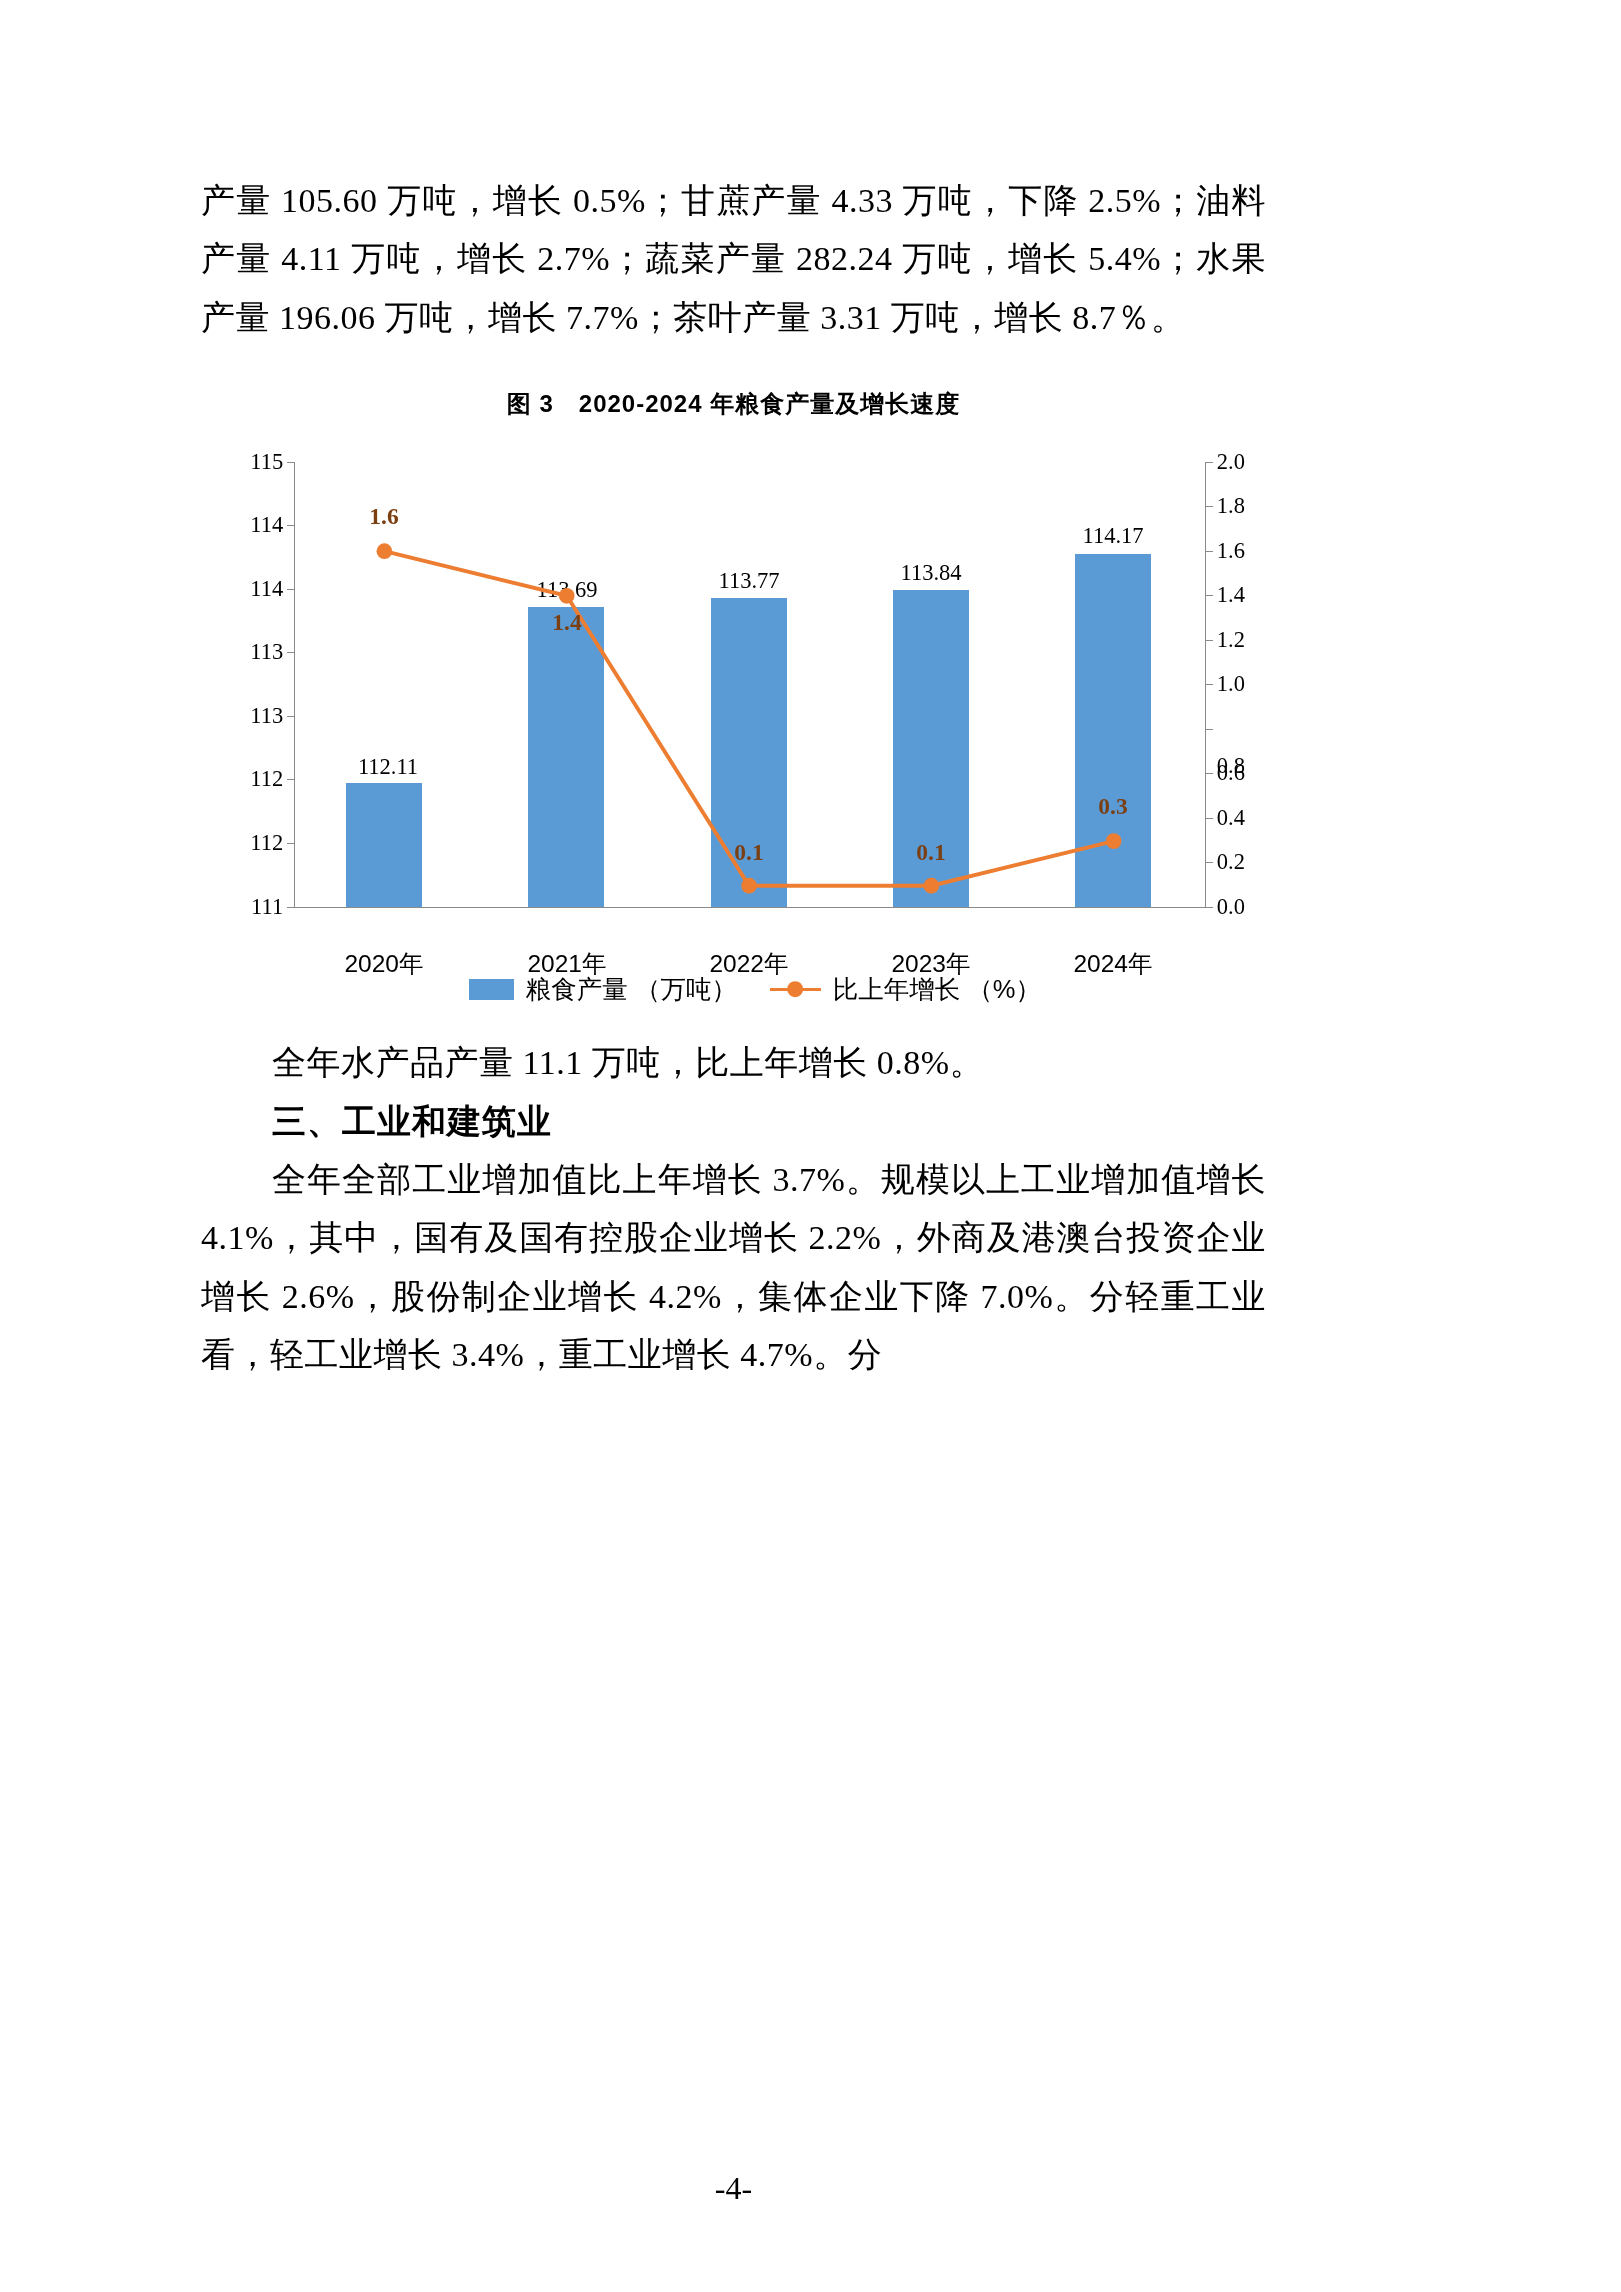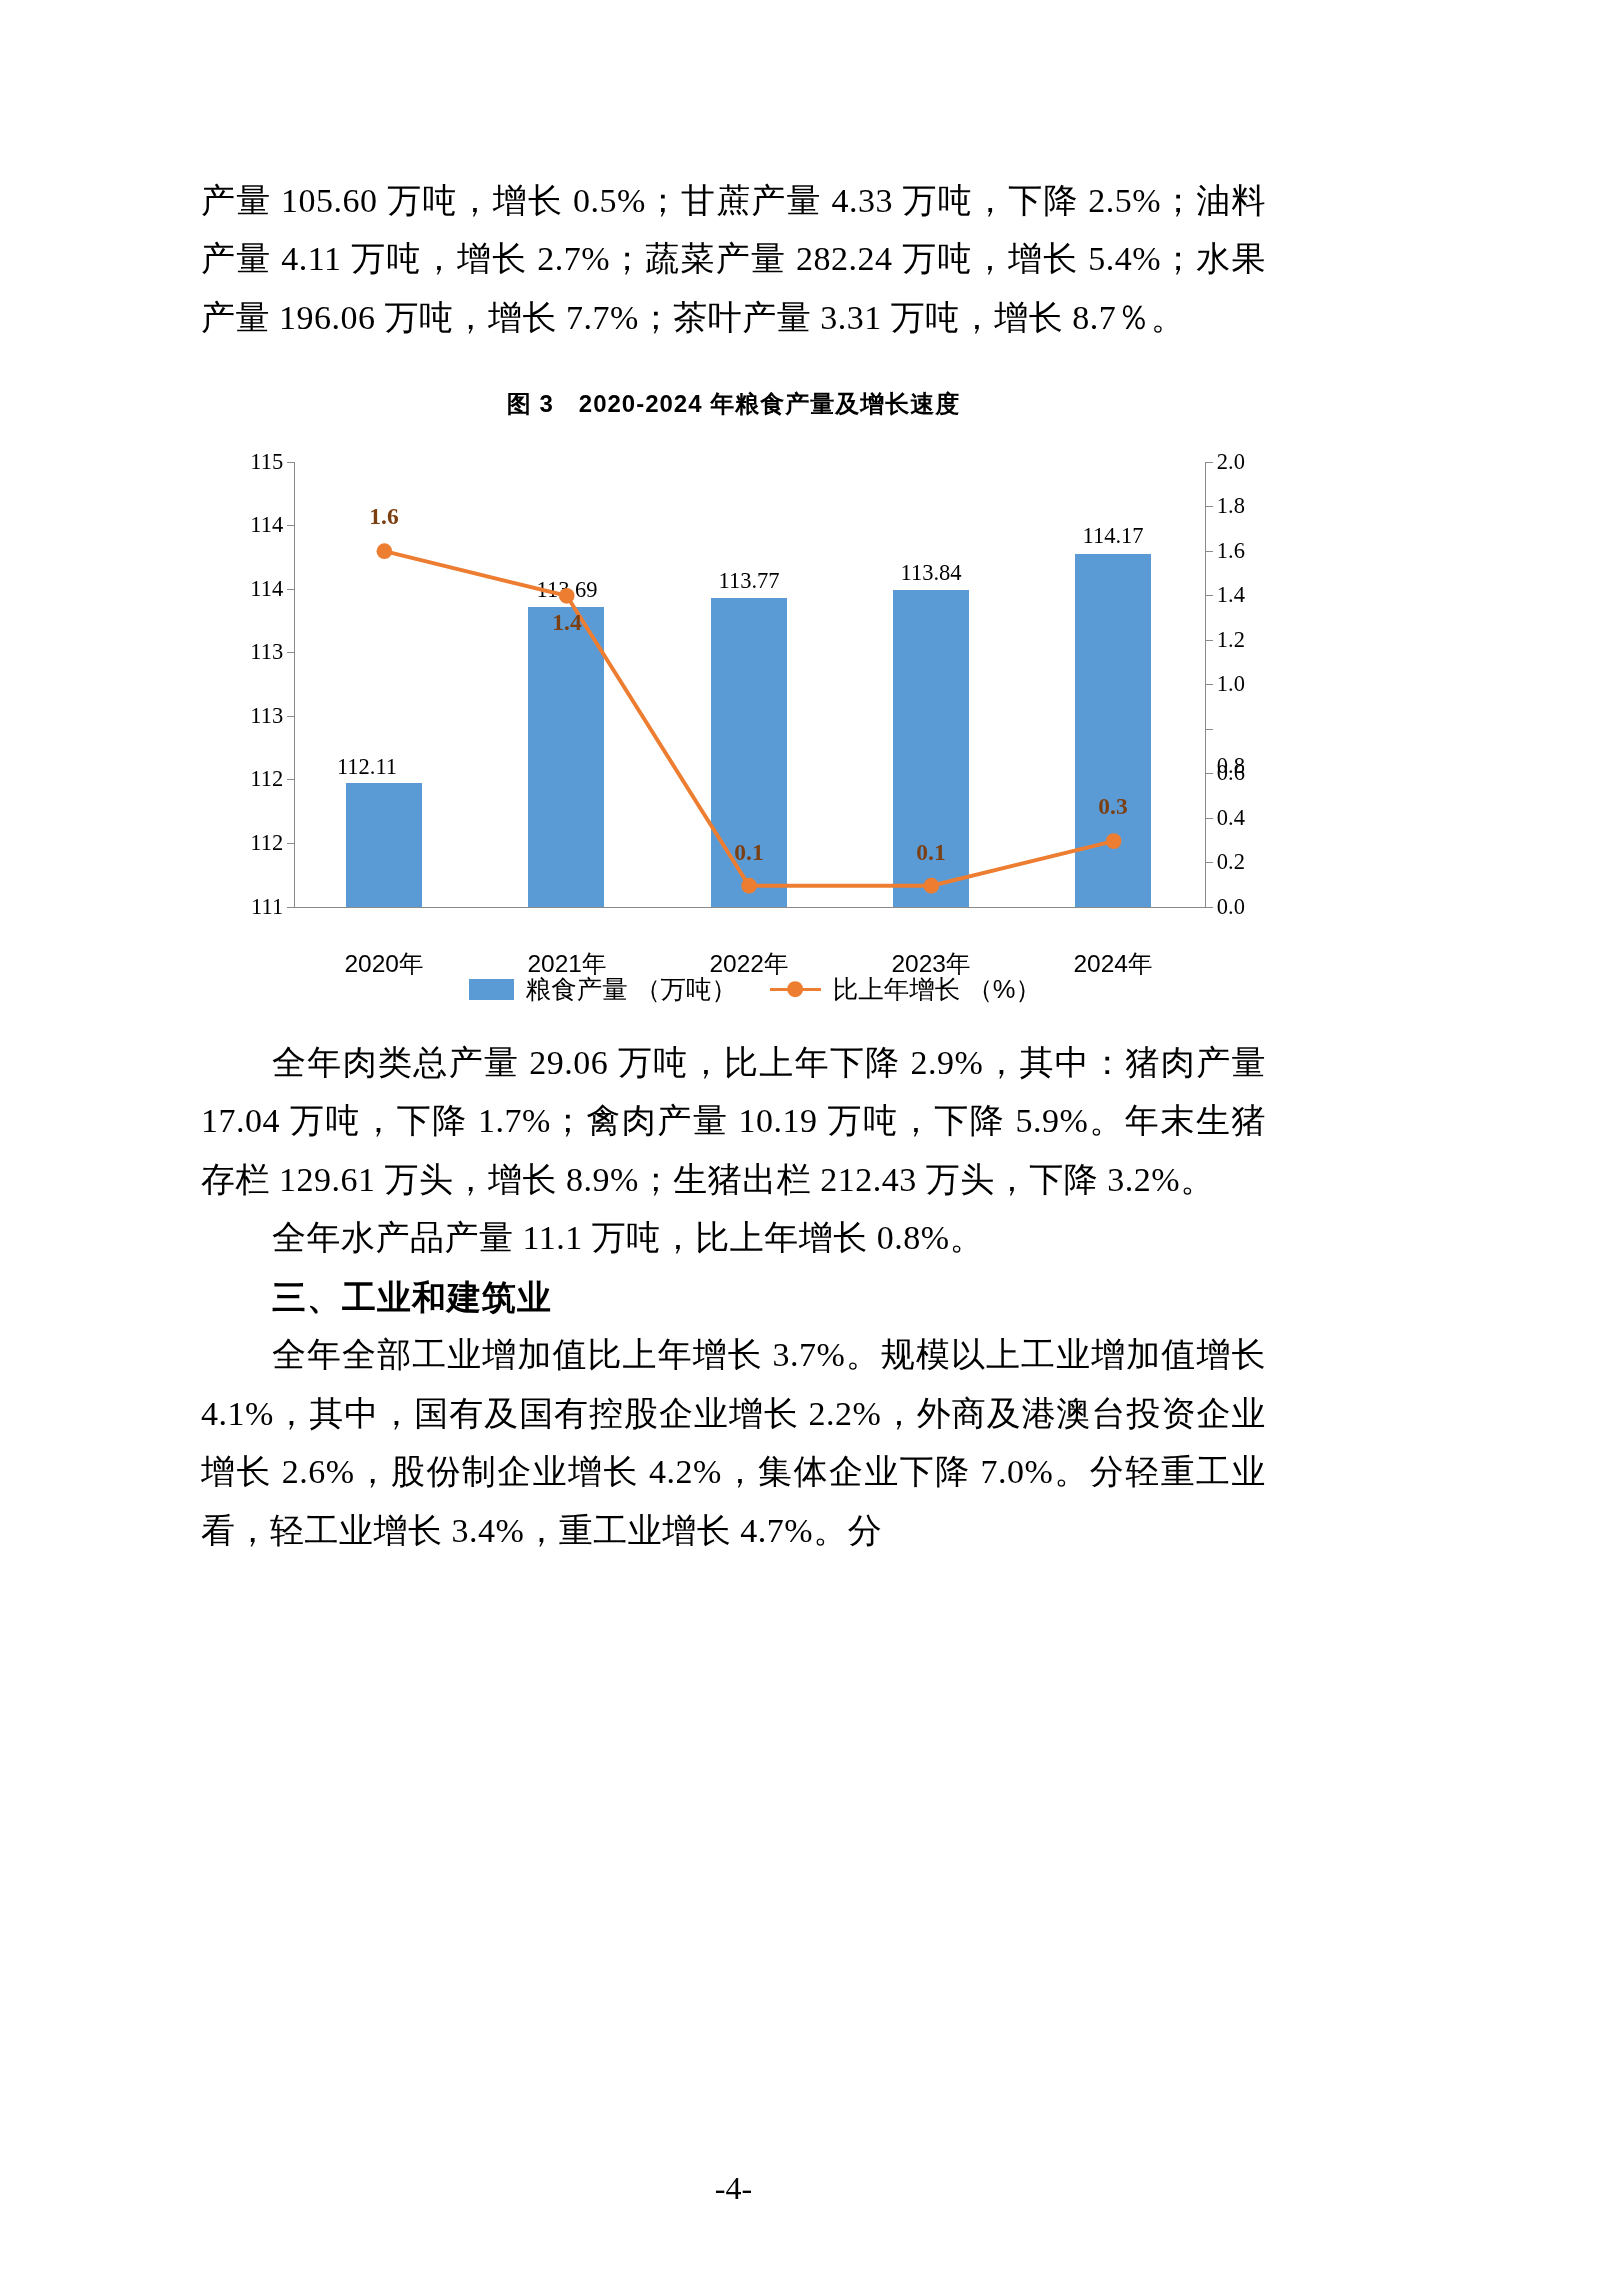--- a/index.html
+++ b/index.html
@@ -216,21 +216,21 @@
       <div class="tickmark-r" style="top:90%;"></div>
       <div class="ytick-r" style="top:100%;">0.0</div>
       <div class="tickmark-r" style="top:100%;"></div>
 
       <div class="bar" style="left:51px;  height:124px;"></div>
       <div class="bar" style="left:233px; height:300px;"></div>
       <div class="bar" style="left:416px; height:309px;"></div>
       <div class="bar" style="left:598px; height:317px;"></div>
       <div class="bar" style="left:780px; height:353px;"></div>
 
-      <div class="bar-label" style="left:72px;  bottom:127px;margin-top:24px;">112.11</div>
+      <div class="bar-label" style="left:93px;  bottom:127px;margin-top:24px;">112.11</div>
       <div class="bar-label" style="left:272px; bottom:304px;">113.69</div>
       <div class="bar-label" style="left:454px; bottom:313px;">113.77</div>
       <div class="bar-label" style="left:636px; bottom:321px;">113.84</div>
       <div class="bar-label" style="left:818px; bottom:358px;">114.17</div>
 
       <svg width="912" height="446" viewBox="0 0 930 455" style="position:absolute;left:0;top:0;overflow:visible;">
         <polyline points="91,91 277,136.5 463,432.25 649,432.25 835,386.75" fill="none" stroke="#ed7d31" stroke-width="4"></polyline>
         <circle cx="91" cy="91" r="8" fill="#ed7d31"></circle>
         <circle cx="277" cy="136.5" r="8" fill="#ed7d31"></circle>
         <circle cx="463" cy="432.25" r="8" fill="#ed7d31"></circle>
@@ -256,20 +256,19 @@
         <span class="sw-bar"></span>
         <span>粮食产量 （万吨）</span>
       </div>
       <div class="legend-item">
         <span class="sw-line"></span>
         <span>比上年增长 （%）</span>
       </div>
     </div>
   </div>
 
-  <p class="body-text indent">全年肉类总产量 29.06 万吨，比上年下降 2.9%，其中：猪肉产量 17.04 万吨，下降 1.7%；禽肉产量 10.19 万吨，下降 5.9%。年末生猪存栏 129.61 万头，增长 8.9%；生猪出栏 212.43 万头，下降 3.2%。</p>
   <p class="body-text indent">全年水产品产量 11.1 万吨，比上年增长 0.8%。</p>
   <div class="section-head">三、工业和建筑业</div>
   <p class="body-text indent">全年全部工业增加值比上年增长 3.7%。规模以上工业增加值增长 4.1%，其中，国有及国有控股企业增长 2.2%，外商及港澳台投资企业增长 2.6%，股份制企业增长 4.2%，集体企业下降 7.0%。分轻重工业看，轻工业增长 3.4%，重工业增长 4.7%。分</p>
 
   <div class="page-number">-4-</div>
 </div>
 
 
 </body></html>

